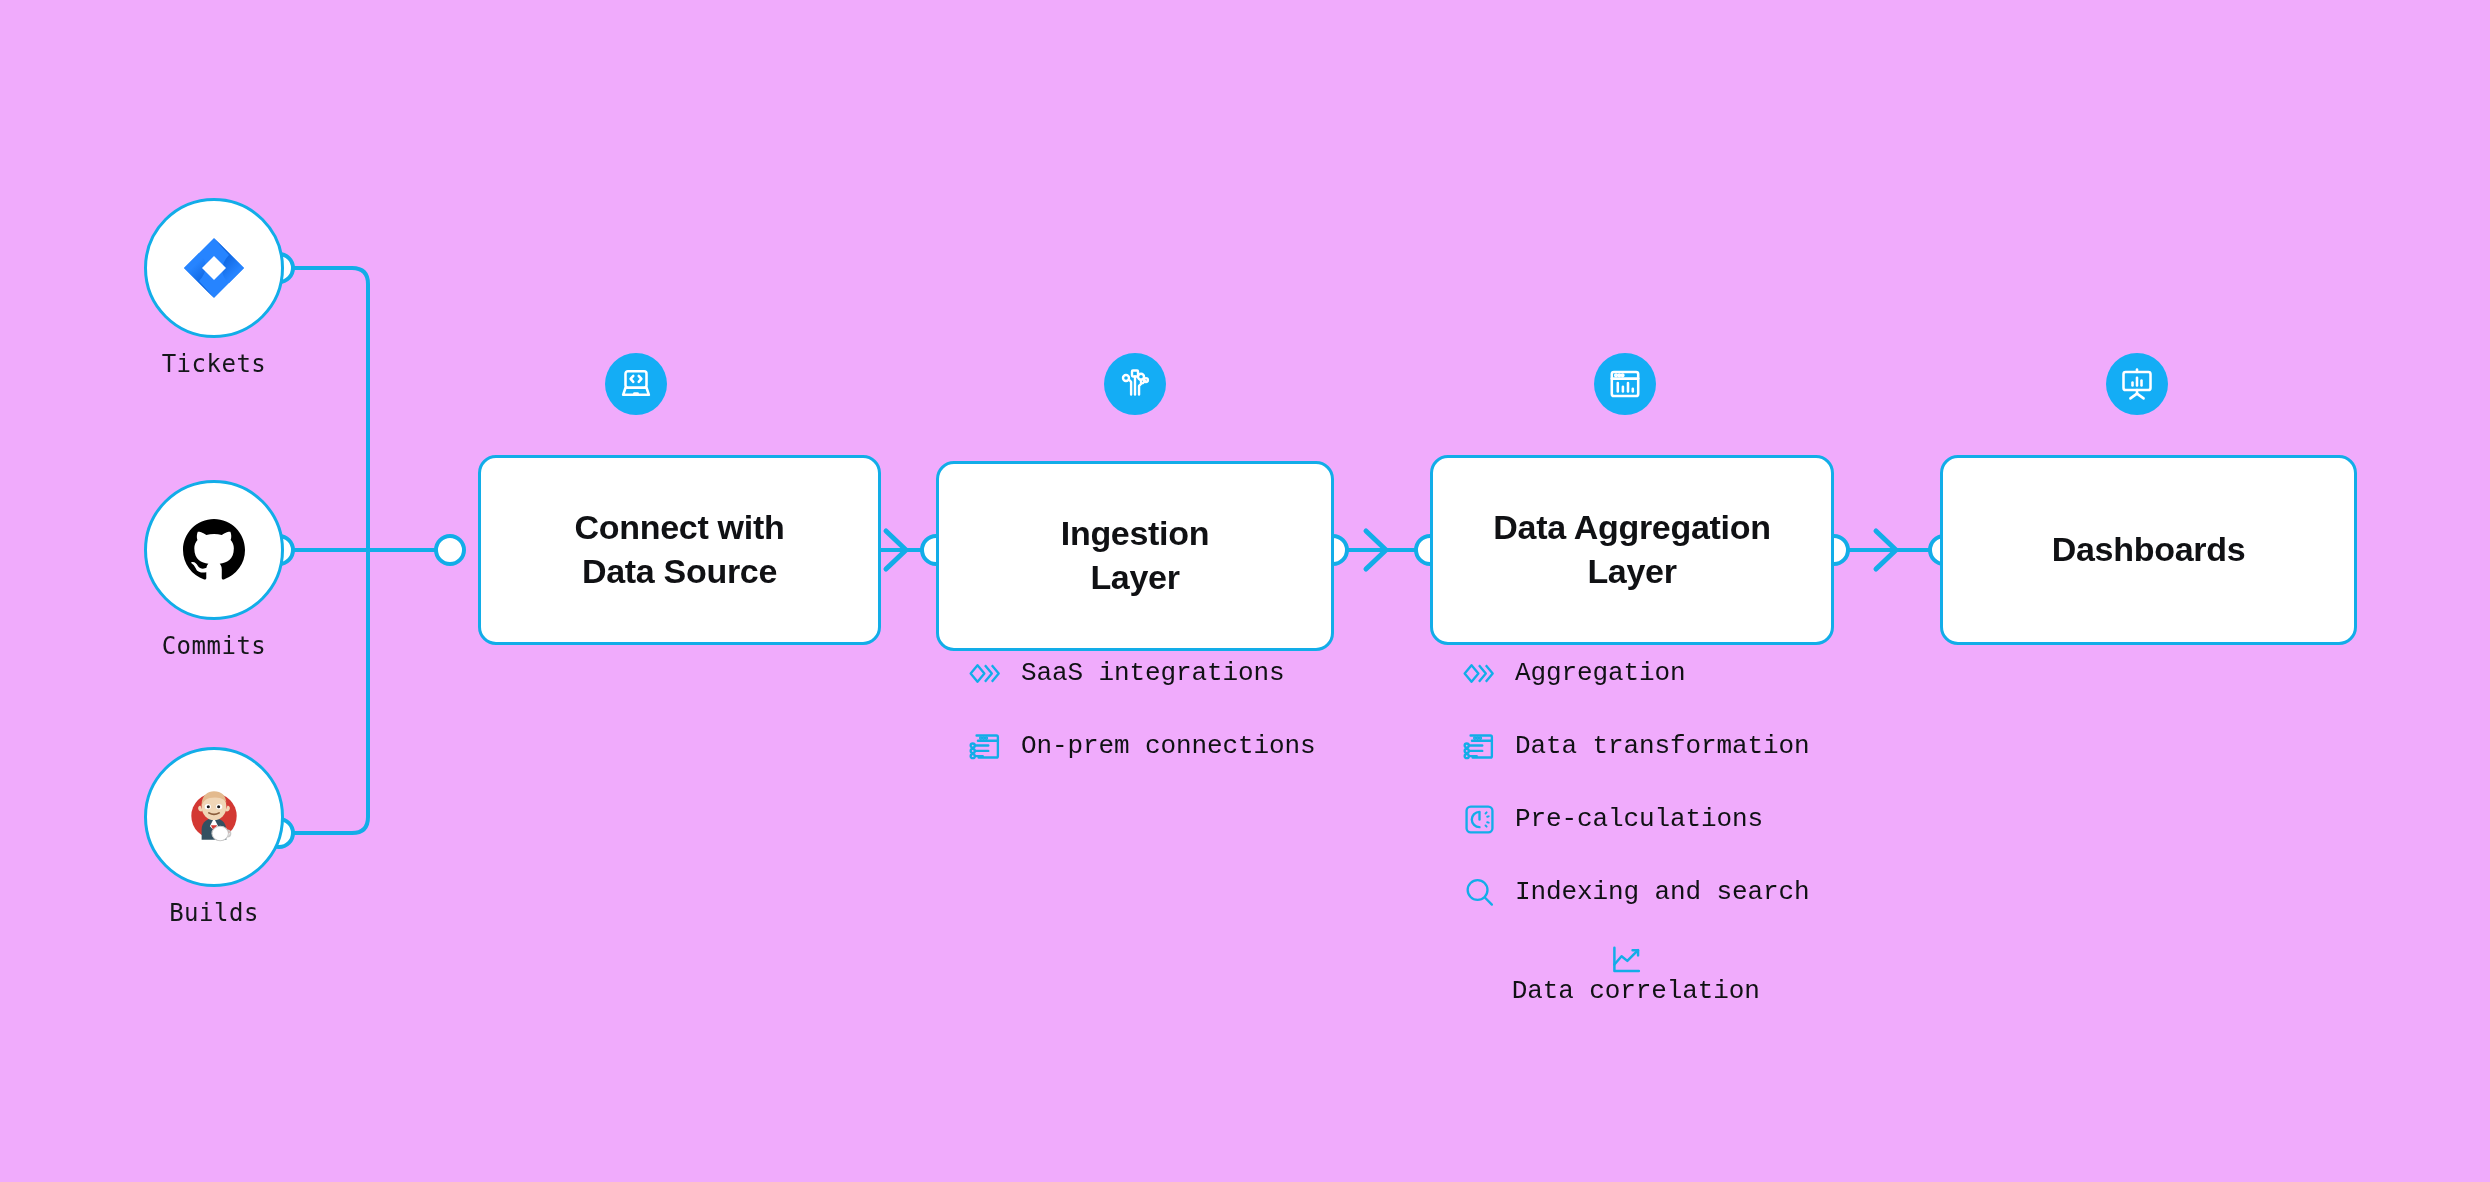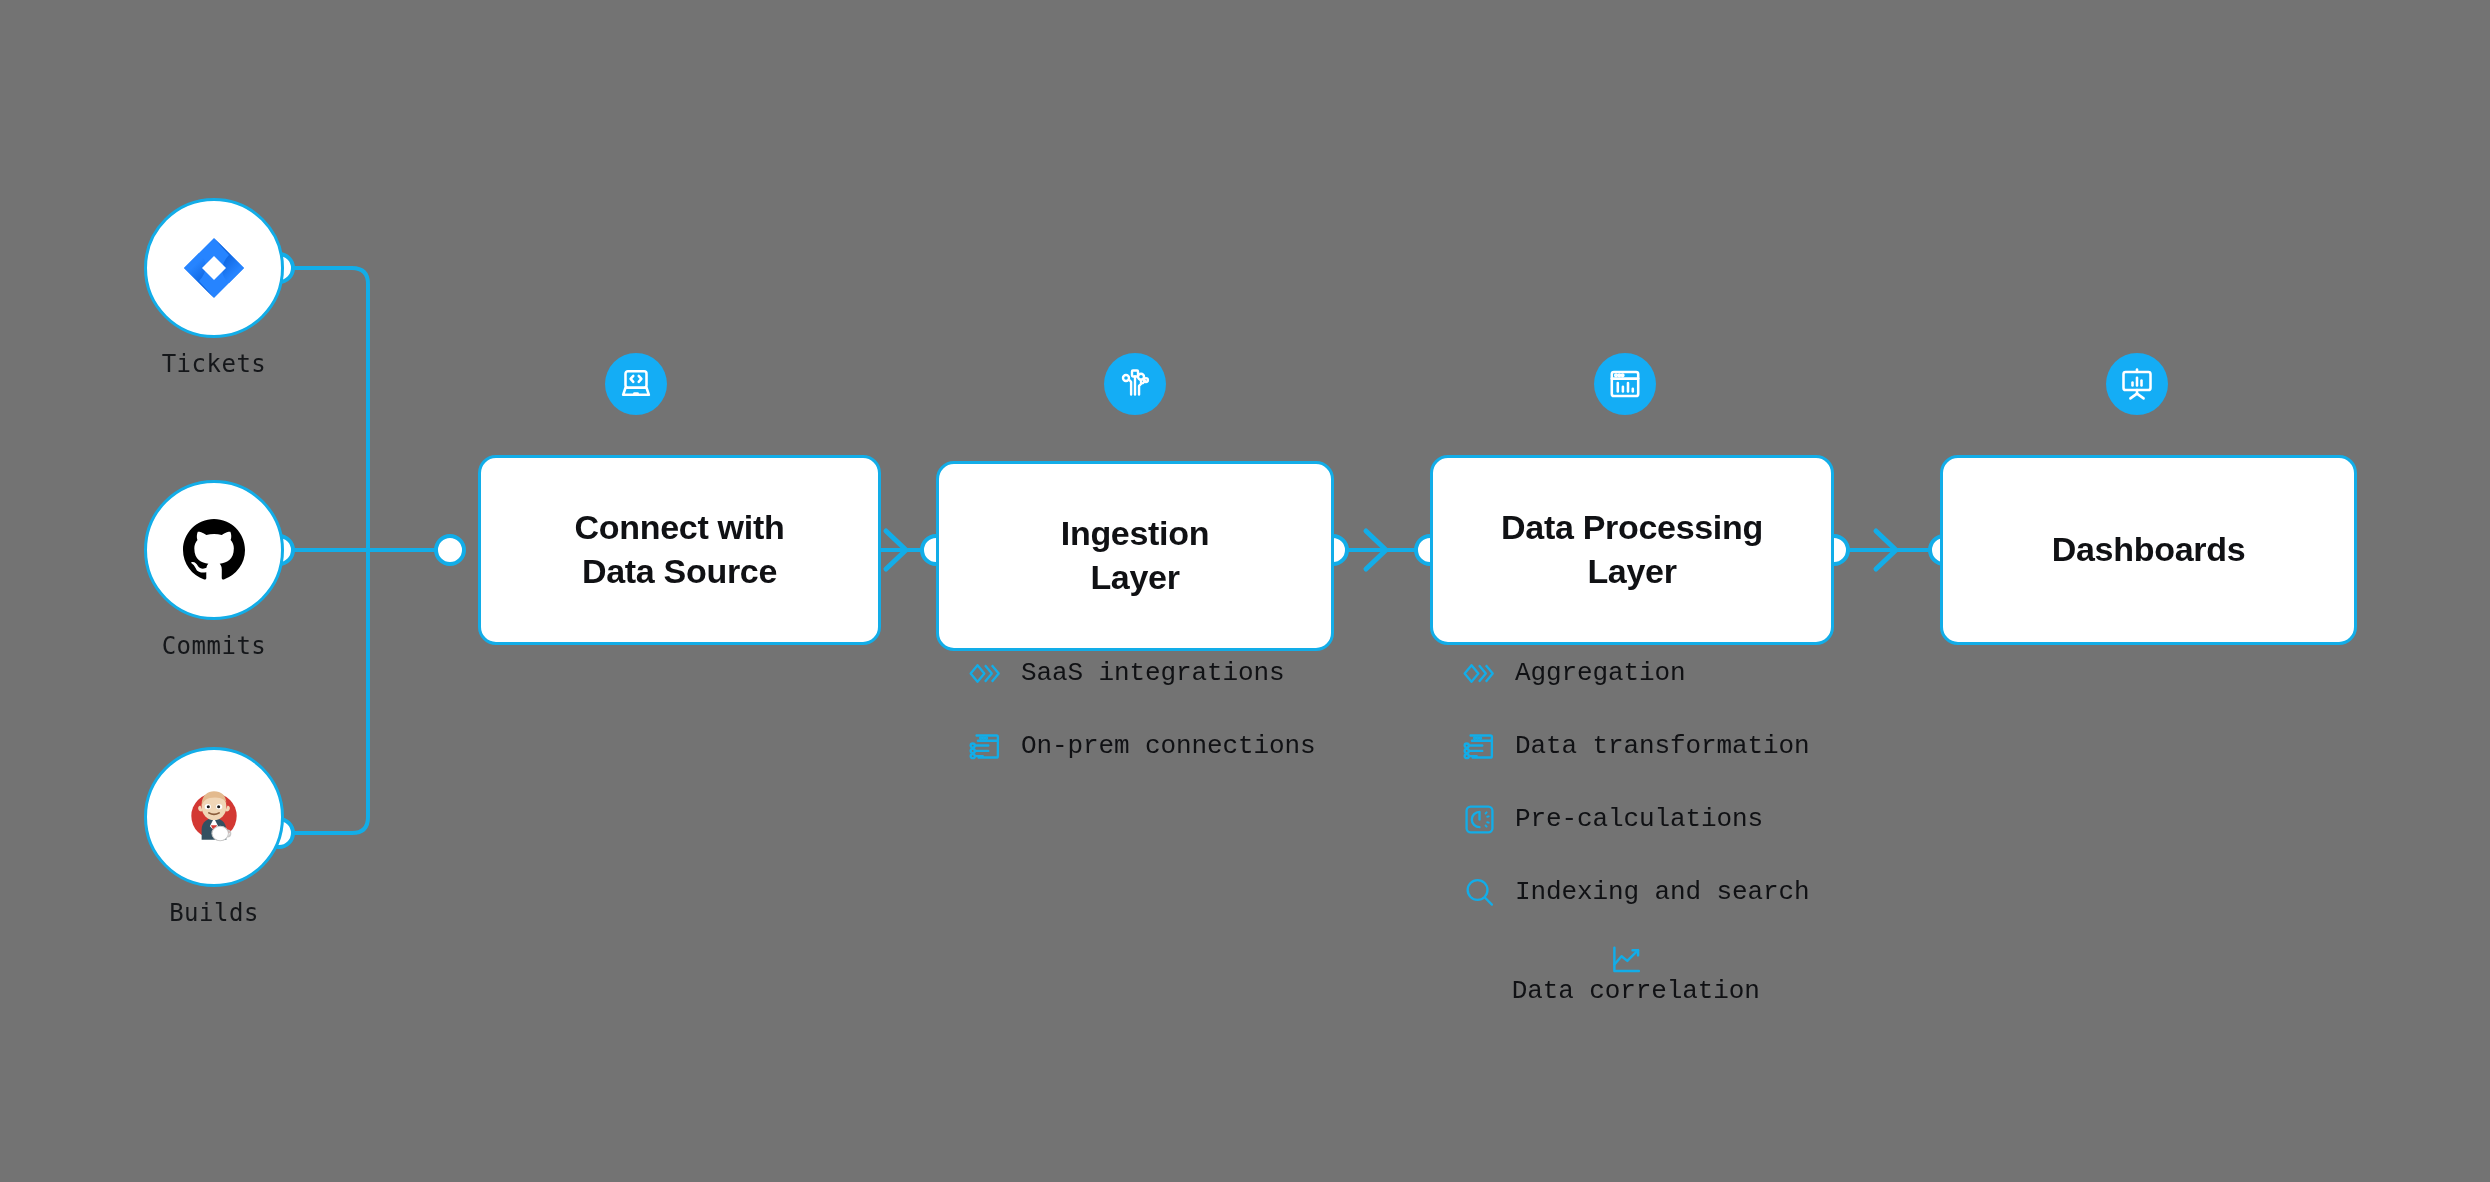--- a/index.html
+++ b/index.html
@@ -9,21 +9,21 @@
     background: #ffffff;
   }
   body {
     font-family: "Liberation Sans", sans-serif;
     -webkit-font-smoothing: antialiased;
   }
   #stage {
     position: relative;
     width: 2490px;
     height: 1182px;
-    background: #737373;
+    background: #f0abfc;
     overflow: hidden;
   }
   
   #wires {
     position: absolute;
     left: 0; top: 0;
     width: 2490px;
     height: 1182px;
     pointer-events: none;
   }
@@ -287,21 +287,21 @@
       <circle cx="8.2" cy="6.2" r="0.55" fill="#ffffff"></circle>
       <circle cx="10.4" cy="6.2" r="0.55" fill="#ffffff"></circle>
       <path d="M7.2 17 V11.4"></path>
       <path d="M10.6 17 V13.8"></path>
       <path d="M14 17 V11.4"></path>
       <path d="M17.2 17 V15.2"></path>
     </svg>
   </div>
   <div class="stage-box" style="left:1430px; top:455px; width:404px; height:190px;">
     <div class="stage-title">
-      <span>Data Processing</span><br>
+      <span>Data Aggregation</span><br>
       <span>Layer</span>
     </div>
   </div>
 
   <div class="feature-list" style="left:1462px; top:650px;">
     <div class="feature-item">
       <span class="feature-icon">
         <svg width="33" height="33" viewBox="0 0 24 24" fill="none" stroke="#12ade8" stroke-width="1.7" stroke-linejoin="round" xmlns="http://www.w3.org/2000/svg">
           <path d="M6.2 6 L11.2 12 L6.2 18 L1.2 12 Z"></path>
           <path d="M11.6 6 L16.6 12 L11.6 18"></path>

